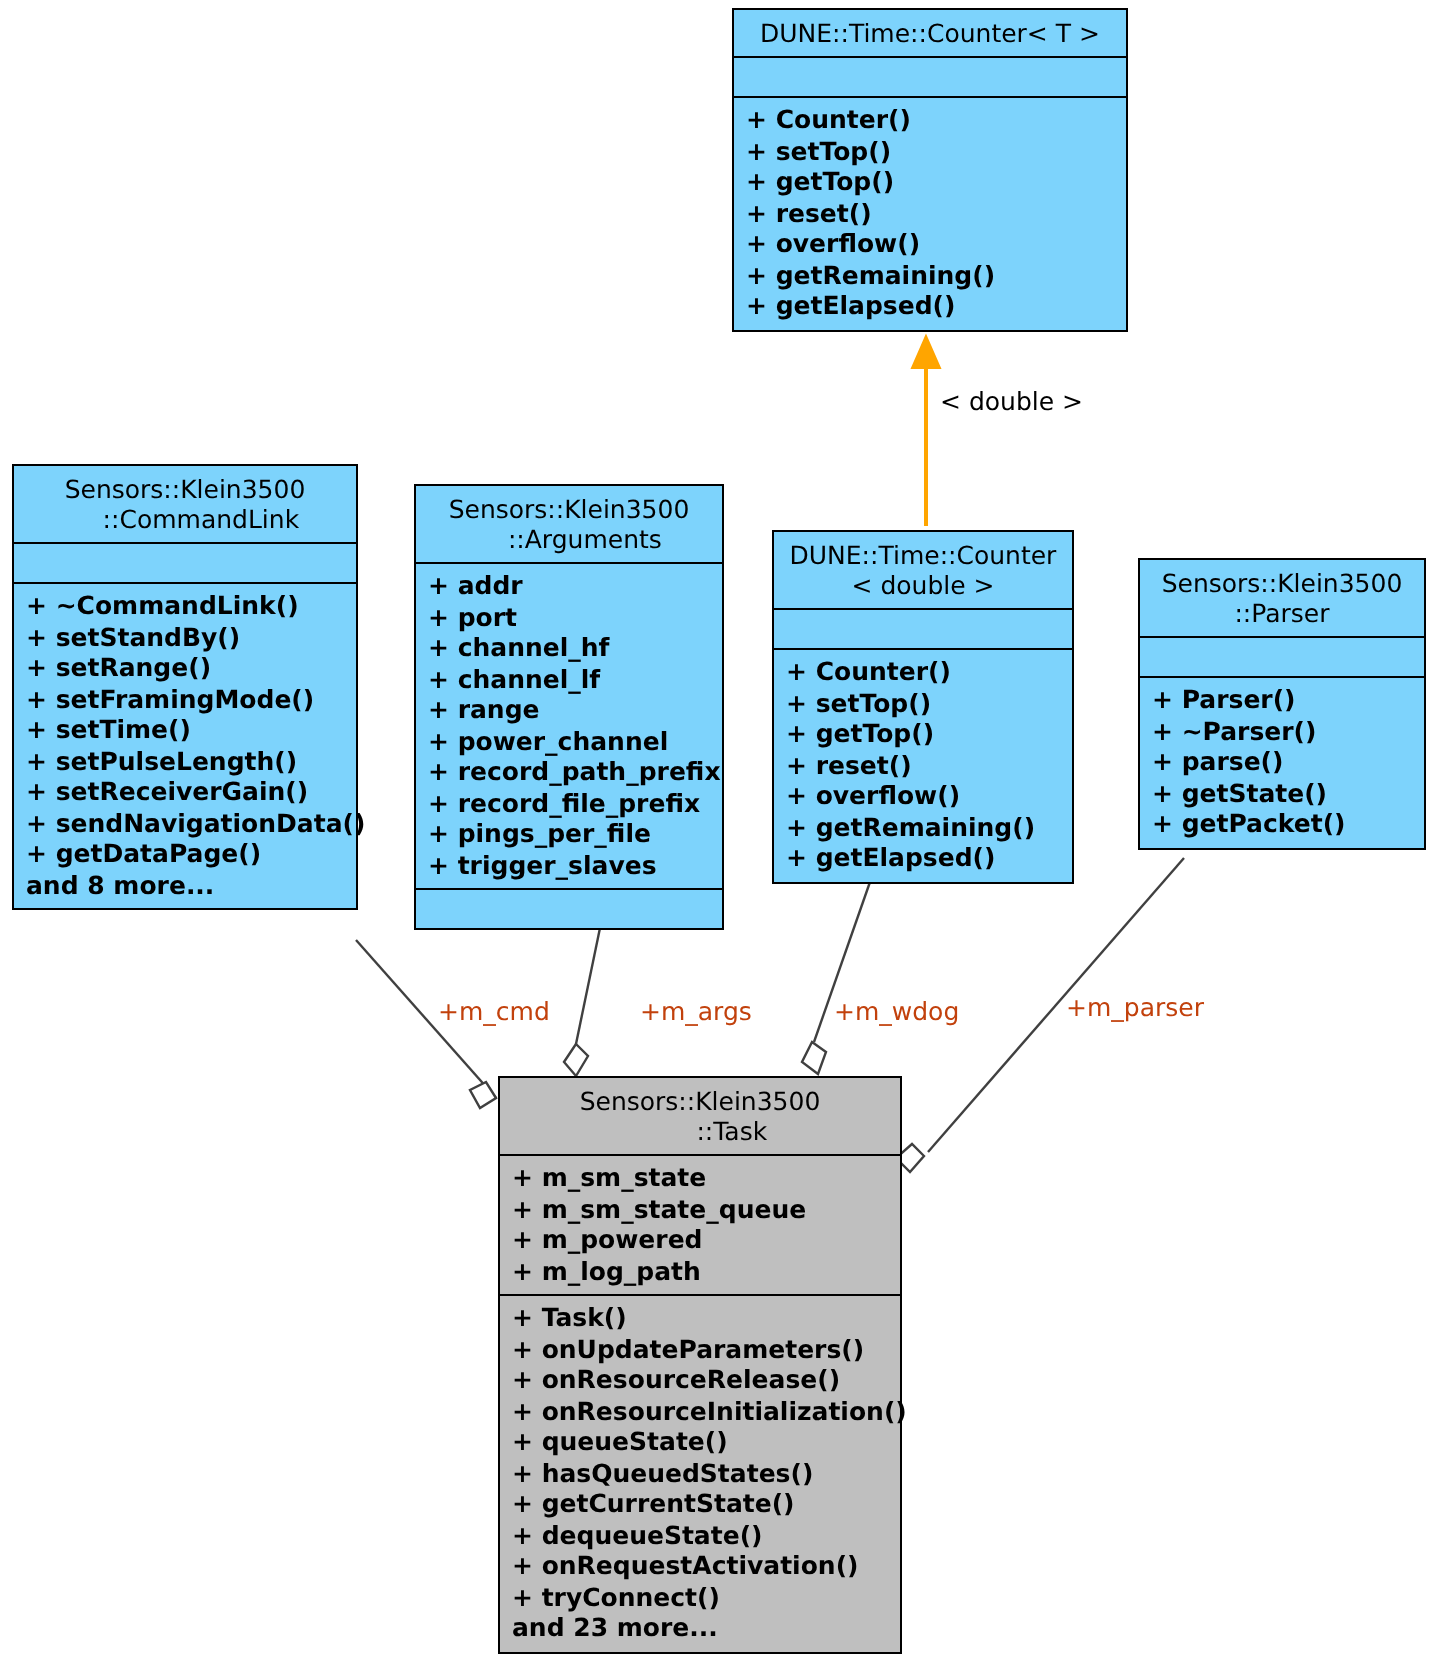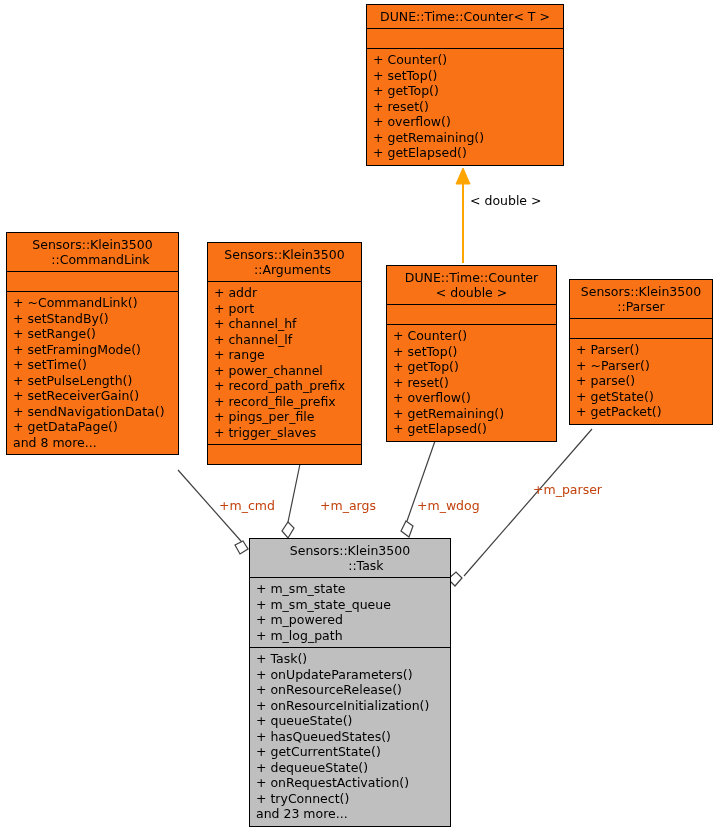--- a/index.html
+++ b/index.html
@@ -24,21 +24,21 @@
   svg.edges {
     position: absolute;
     left: 0; top: 0;
     width: 719px;
     height: 827px;
     pointer-events: none;
   }
   .uml-box {
     position: absolute;
     border: 1px solid #000000;
-    background: #f97316;
+    background: #7dd3fc;
     box-sizing: border-box;
     z-index: 2;
   }
   .uml-box.highlight {
     background: #bfbfbf;
   }
   .compartment {
     box-sizing: border-box;
   }
   .compartment + .compartment {
@@ -50,20 +50,21 @@
     color: #000000;
     padding: 4px 4px 4px 4px;
     line-height: 15px;
     white-space: pre;
   }
   .members-comp {
     font-size: 12.5px;
     color: #000000;
     padding: 3px 5px 4px 6px;
     line-height: 15.5px;
+    font-weight: bold;
   }
   .members-comp.empty {
     height: 20px;
     padding: 0;
   }
   .member-row {
     white-space: pre;
   }
   .edge-label {
     position: absolute;
@@ -156,21 +157,21 @@
       <div class="member-row">+ range</div>
       <div class="member-row">+ power_channel</div>
       <div class="member-row">+ record_path_prefix</div>
       <div class="member-row">+ record_file_prefix</div>
       <div class="member-row">+ pings_per_file</div>
       <div class="member-row">+ trigger_slaves</div>
     </div>
     <div class="compartment members-comp empty"></div>
   </div>
 
-  <div class="uml-box" style="left:386px; top:265px; width:171px;">
+  <div class="uml-box" style="left:386px; top:265px; width:151px;">
     <div class="compartment title-comp"><span>DUNE::Time::Counter</span><br><span>&lt; double &gt;</span></div>
     <div class="compartment members-comp empty"></div>
     <div class="compartment members-comp">
       <div class="member-row">+ Counter()</div>
       <div class="member-row">+ setTop()</div>
       <div class="member-row">+ getTop()</div>
       <div class="member-row">+ reset()</div>
       <div class="member-row">+ overflow()</div>
       <div class="member-row">+ getRemaining()</div>
       <div class="member-row">+ getElapsed()</div>
@@ -185,21 +186,21 @@
       <div class="member-row">+ ~Parser()</div>
       <div class="member-row">+ parse()</div>
       <div class="member-row">+ getState()</div>
       <div class="member-row">+ getPacket()</div>
     </div>
   </div>
 
   <div class="edge-label" style="left:219px; top:498px;">+m_cmd</div>
   <div class="edge-label" style="left:320px; top:498px;">+m_args</div>
   <div class="edge-label" style="left:417px; top:498px;">+m_wdog</div>
-  <div class="edge-label" style="left:533px; top:482px;">+m_parser</div>
+  <div class="edge-label" style="left:533px; top:496px;">+m_parser</div>
 
   <div class="uml-box highlight" style="left:249px; top:538px; width:202px;">
     <div class="compartment title-comp"><span>Sensors::Klein3500</span><br><span>        ::Task</span></div>
     <div class="compartment members-comp">
       <div class="member-row">+ m_sm_state</div>
       <div class="member-row">+ m_sm_state_queue</div>
       <div class="member-row">+ m_powered</div>
       <div class="member-row">+ m_log_path</div>
     </div>
     <div class="compartment members-comp">

